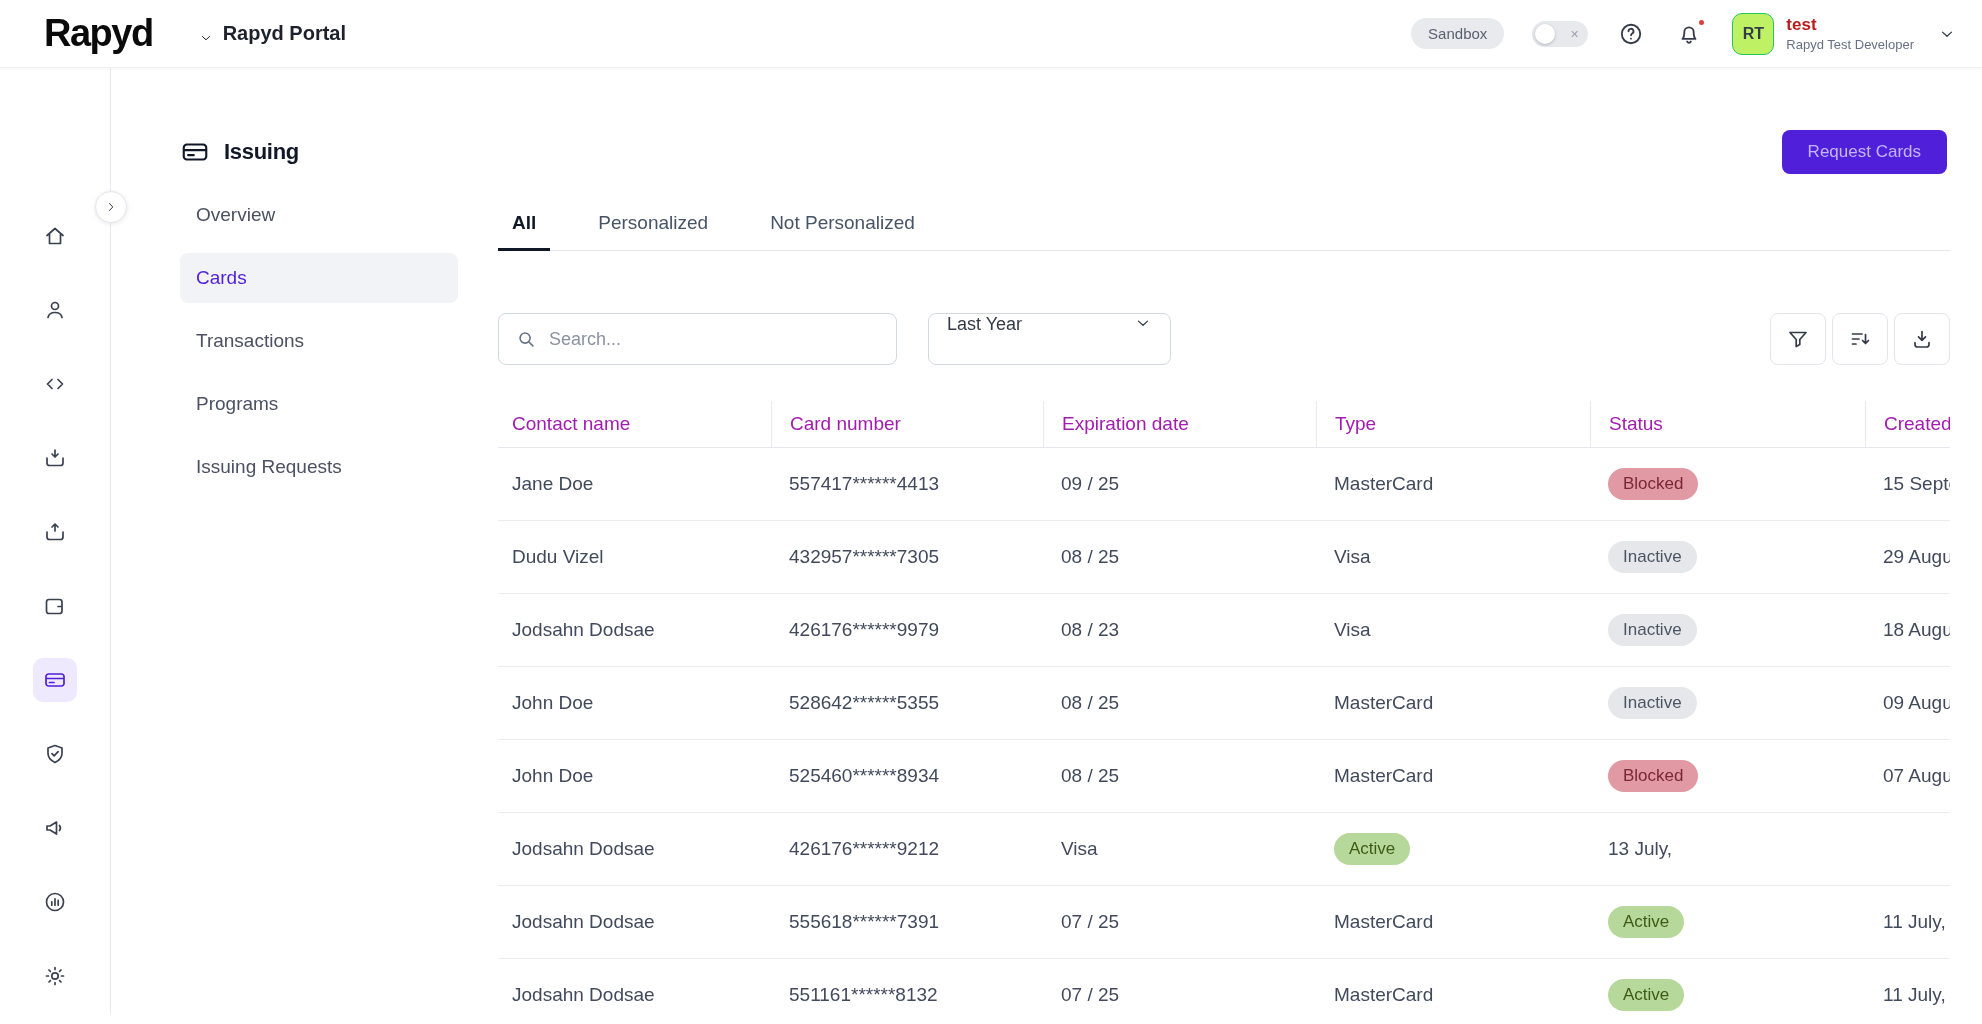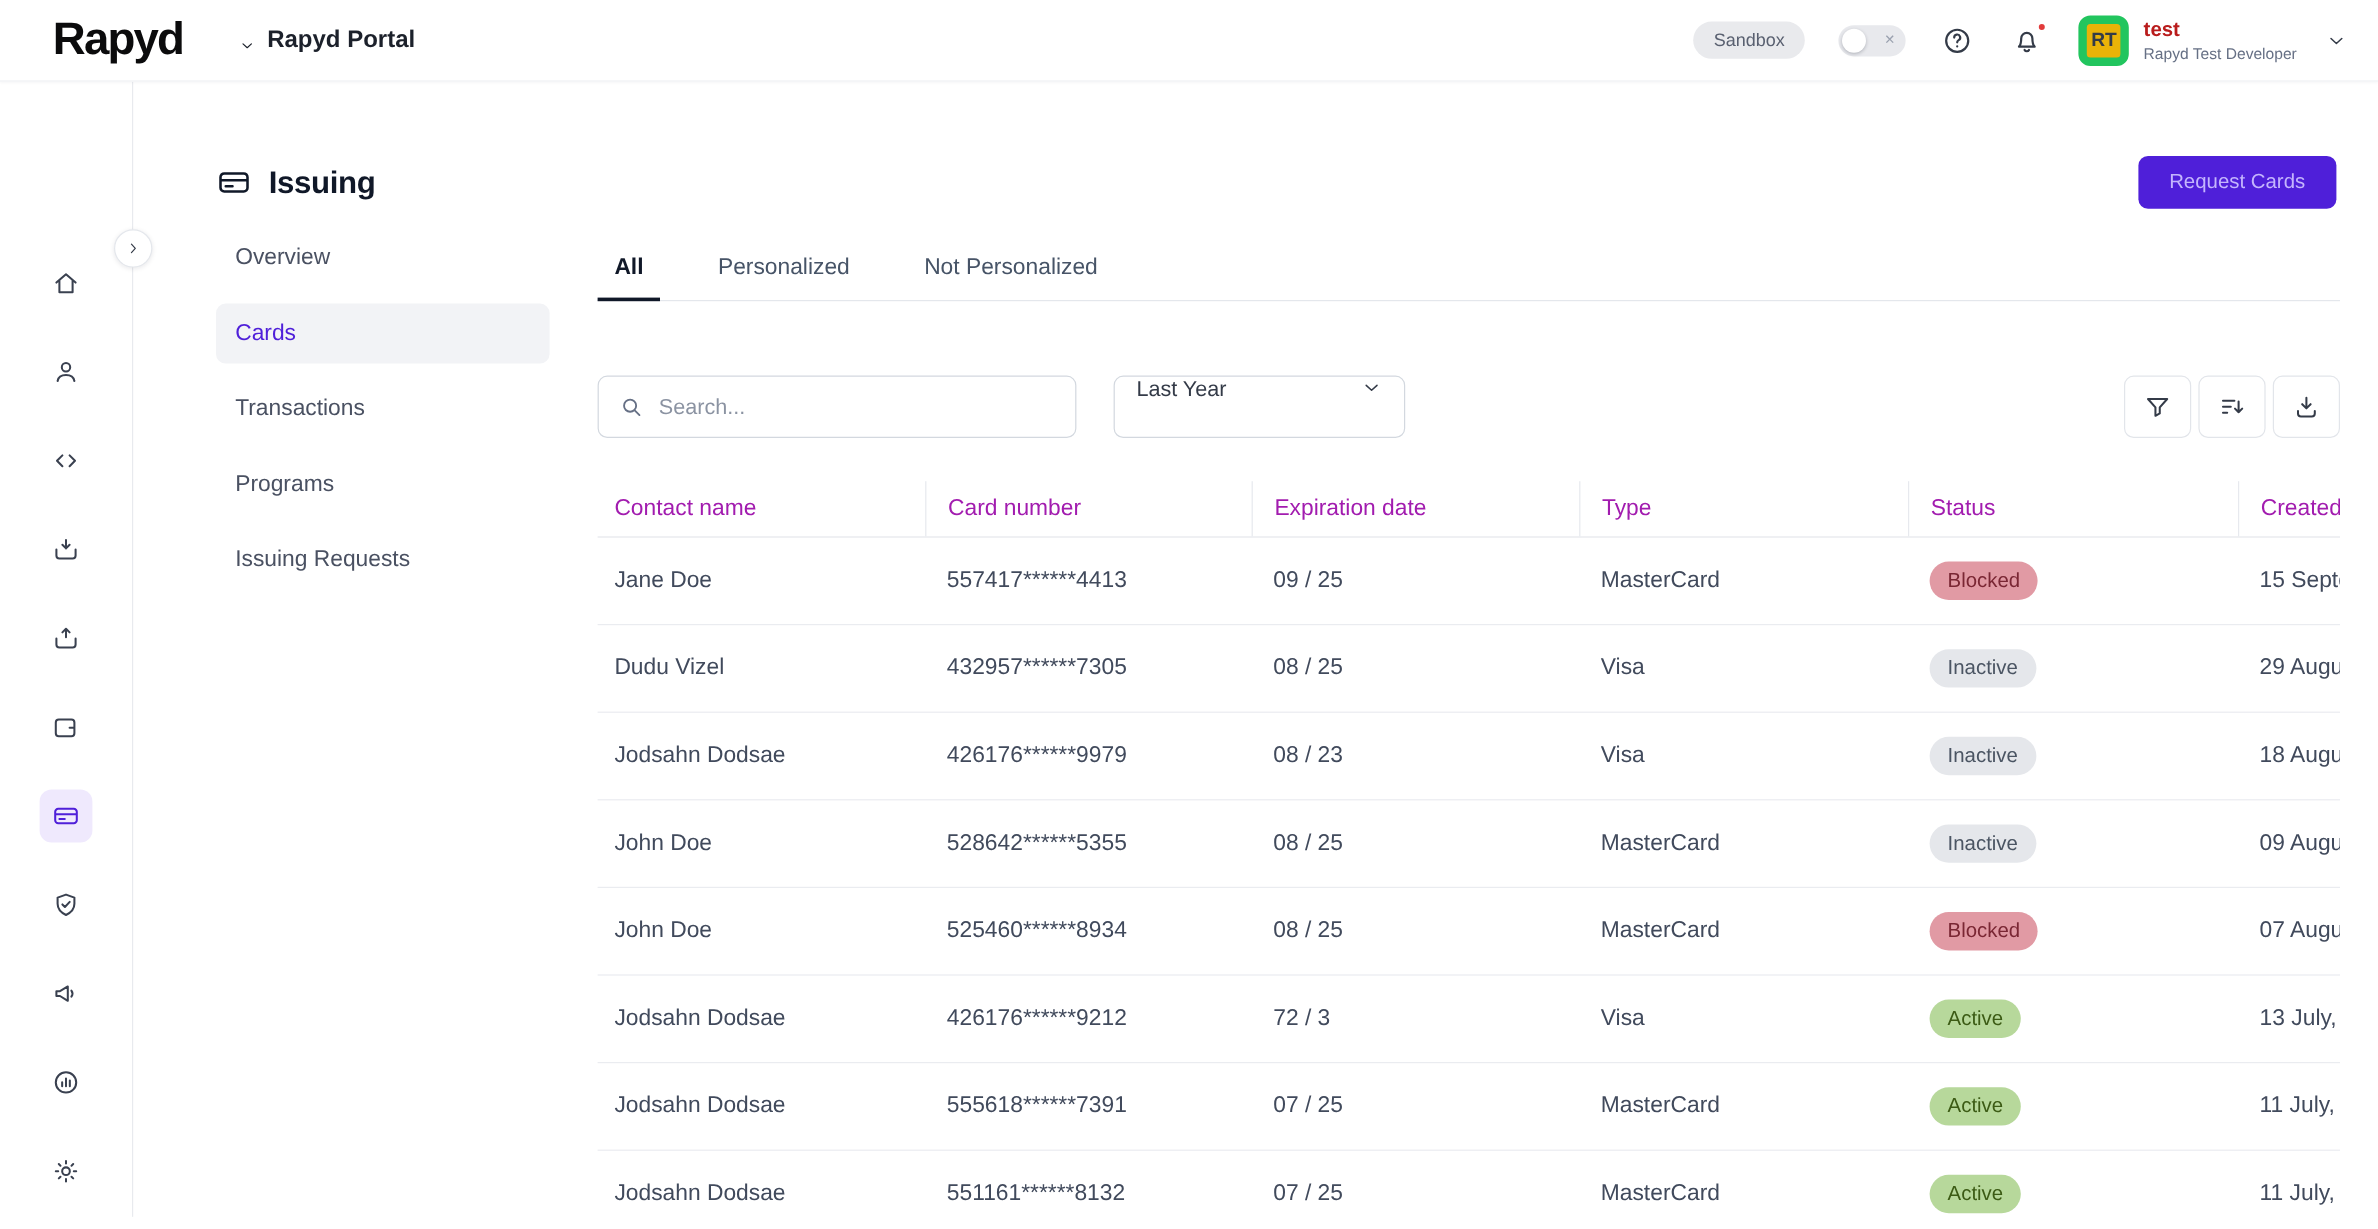--- a/index.html
+++ b/index.html
@@ -24,42 +24,42 @@
   .hdr-right{margin-left:auto;display:flex;align-items:center;gap:28px}
   .sandbox{background:#e9eaed;color:#596070;font-size:15px;padding:7px 17px;border-radius:999px}
   .toggle{width:56px;height:26px;background:#e8e9ed;border-radius:999px;position:relative;flex:none}
   .toggle .knob{position:absolute;left:3px;top:3px;width:20px;height:20px;border-radius:50%;
     background:#fff;box-shadow:0 1px 3px rgba(16,24,40,.25)}
   .toggle .tx{position:absolute;right:9px;top:50%;transform:translateY(-50%);
     font-size:11px;color:#9aa1af;line-height:1}
   .icbtn{display:flex;align-items:center;justify-content:center;color:#343b48;position:relative;padding:2px}
   .bell .dot{position:absolute;top:-1px;right:-2px;width:9px;height:9px;border-radius:50%;
     background:#e23b3b;border:2px solid #fff}
-  .avatar{width:42px;height:42px;border-radius:10px;background:#eab308;border:7px solid #22c55e;
+  .avatar{width:42px;height:42px;border-radius:10px;background:#bef264;border:1px solid #22c55e;
     display:flex;align-items:center;justify-content:center;font-size:16px;font-weight:600;color:#343b48;margin-right:-16px}
   .who{line-height:1.2;margin-right:-6px}
   .who-name{font-size:17px;font-weight:600;color:#b91c1c}
   .who-role{font-size:13px;color:#667085;margin-top:2px}
 
   
   .shell{display:flex;height:946px;position:relative}
   .rail{width:111px;border-right:1px solid #e8eaee;display:flex;flex-direction:column;
     align-items:center;padding-top:146px;gap:30px;flex:none;background:#fff}
   .rail-btn{width:44px;height:44px;border-radius:10px;display:flex;align-items:center;
     justify-content:center;color:#3a4150}
   .rail-btn.active{background:#efe9fd;color:var(--accent)}
   .collapse{position:absolute;left:95px;top:123px;width:32px;height:32px;border-radius:50%;
     background:#fff;border:1px solid #e4e7ec;box-shadow:0 1px 4px rgba(16,24,40,.10);
     display:flex;align-items:center;justify-content:center;color:#343b48;z-index:10}
 
   
   main{flex:1;padding-left:69px;padding-right:35px;overflow:hidden}
   .page-head{margin-top:62px;display:flex;align-items:center;justify-content:space-between}
   .title{display:flex;align-items:center;gap:14px;color:#101828}
-  .title h1{font-size:26px;font-weight:600;letter-spacing:-.3px}
+  .title h1{font-size:22px;font-weight:600;letter-spacing:-.3px}
   .request{height:44px;padding:0 26px;border-radius:8px;background:var(--accent);color:#c4b5fd;
     font-size:17px;font-weight:500}
 
   .columns{display:flex;margin-top:16px}
   .submenu{width:278px;flex:none}
   .menu-item{height:50px;display:flex;align-items:center;padding-left:16px;border-radius:8px;
     margin-bottom:13px;font-size:19px;color:#4a5162}
   .menu-item.active{background:#f2f3f6;color:var(--accent);font-weight:500}
 
   .main-panel{width:1452px;margin-left:40px;flex:none}
@@ -357,21 +357,20 @@
                 <div class="td">08 / 25</div>
                 <div class="td">MasterCard</div>
                 <div class="td">
                   <span class="pill" style="background:#e19aa4;color:#7a2734">Blocked</span>
                 </div>
                 <div class="td">07 Augu</div>
               </div>
               <div class="tr">
                 <div class="td">Jodsahn Dodsae</div>
                 <div class="td">426176******9212</div>
-                <div class="td">72 / 3</div>
                 <div class="td">Visa</div>
                 <div class="td">
                   <span class="pill" style="background:#b7d89b;color:#3c5b15">Active</span>
                 </div>
                 <div class="td">13 July,</div>
               </div>
               <div class="tr">
                 <div class="td">Jodsahn Dodsae</div>
                 <div class="td">555618******7391</div>
                 <div class="td">07 / 25</div>

